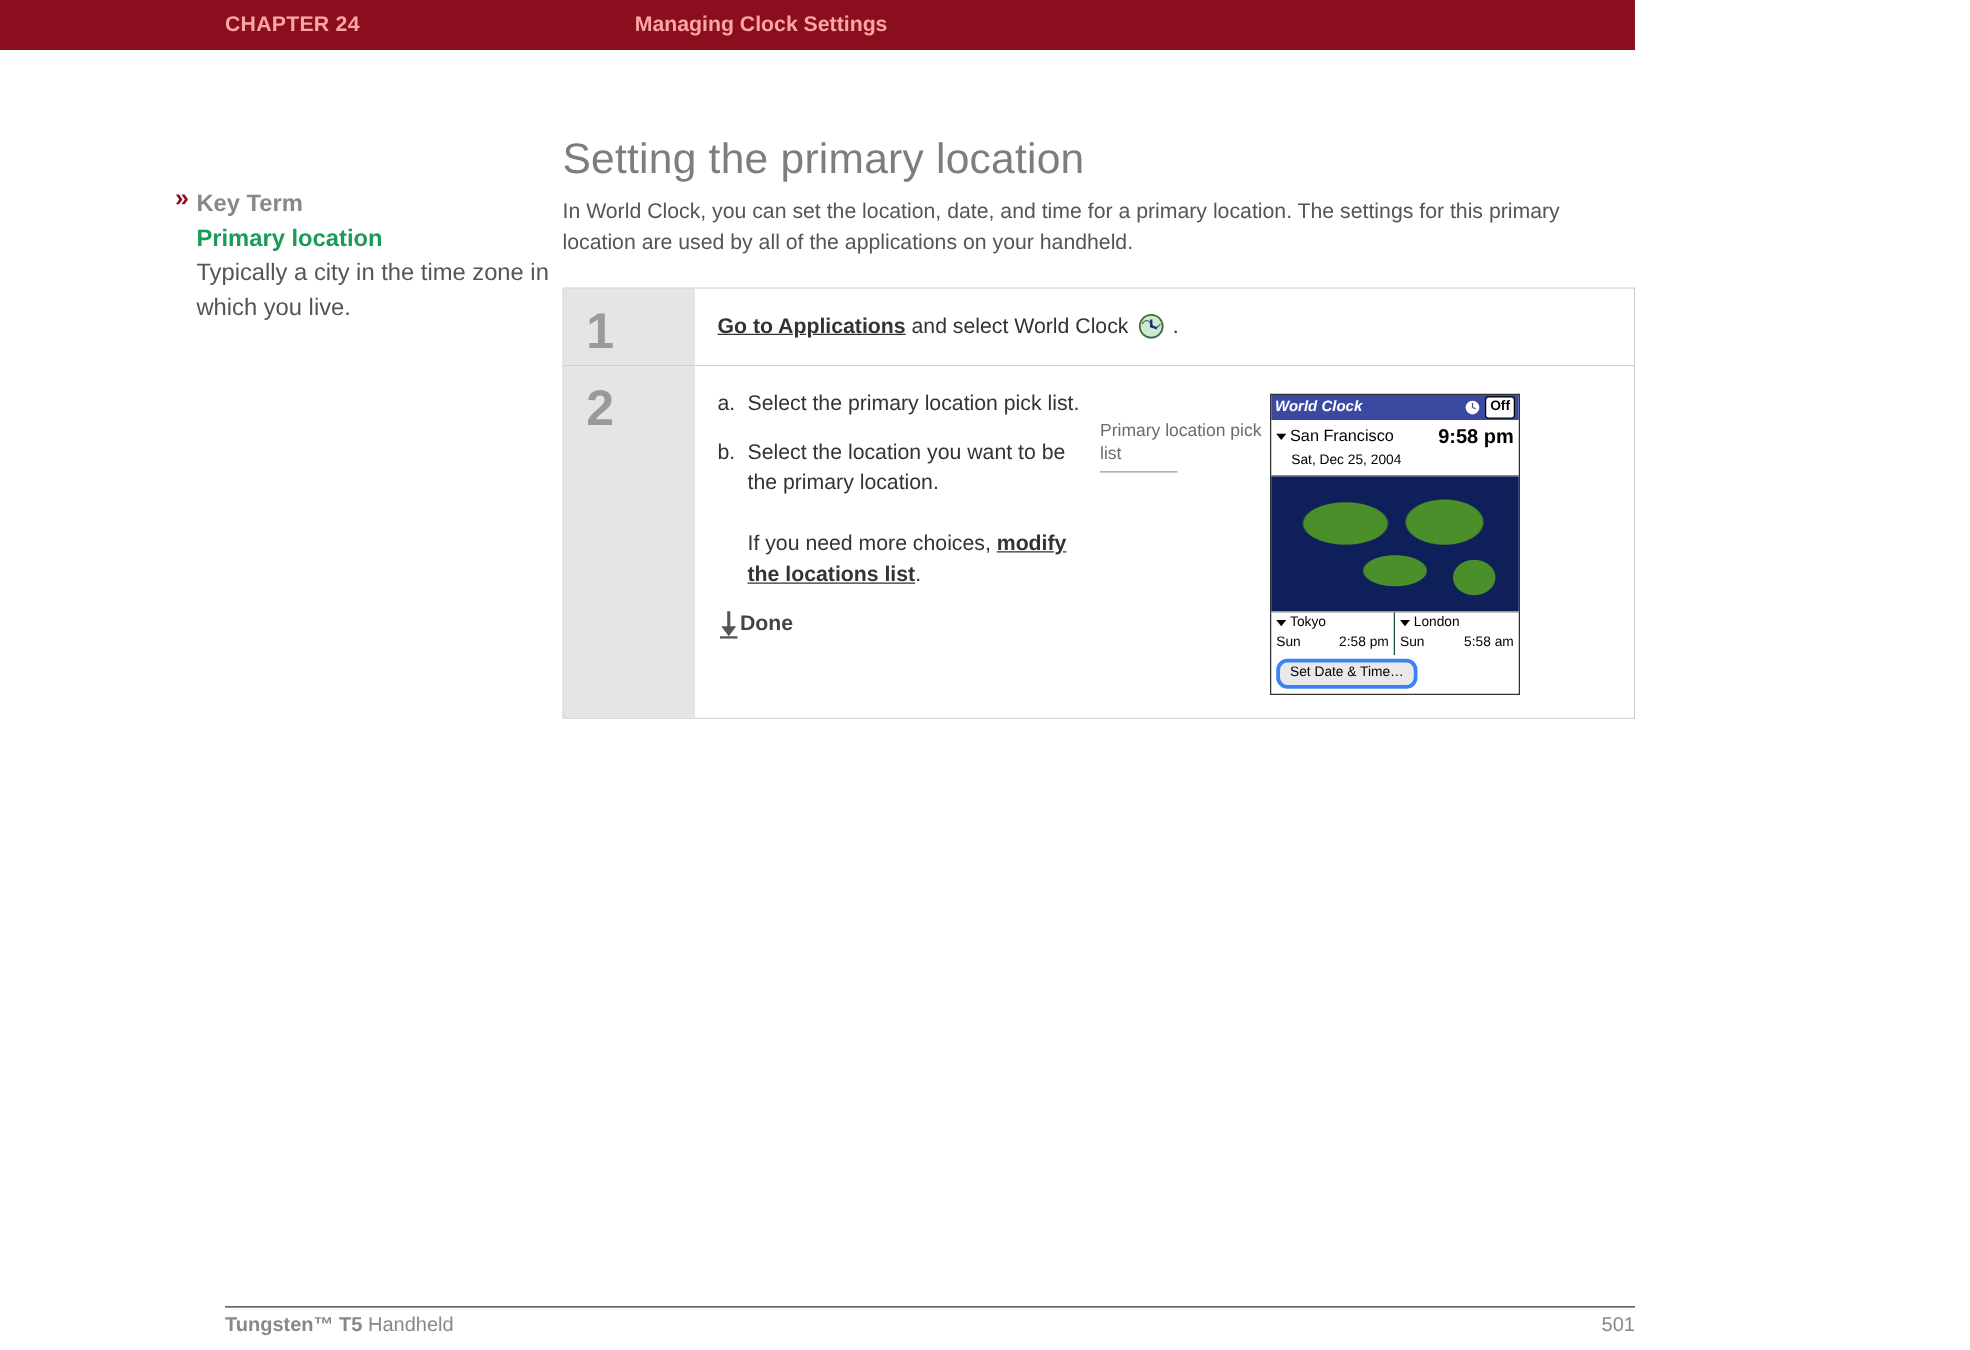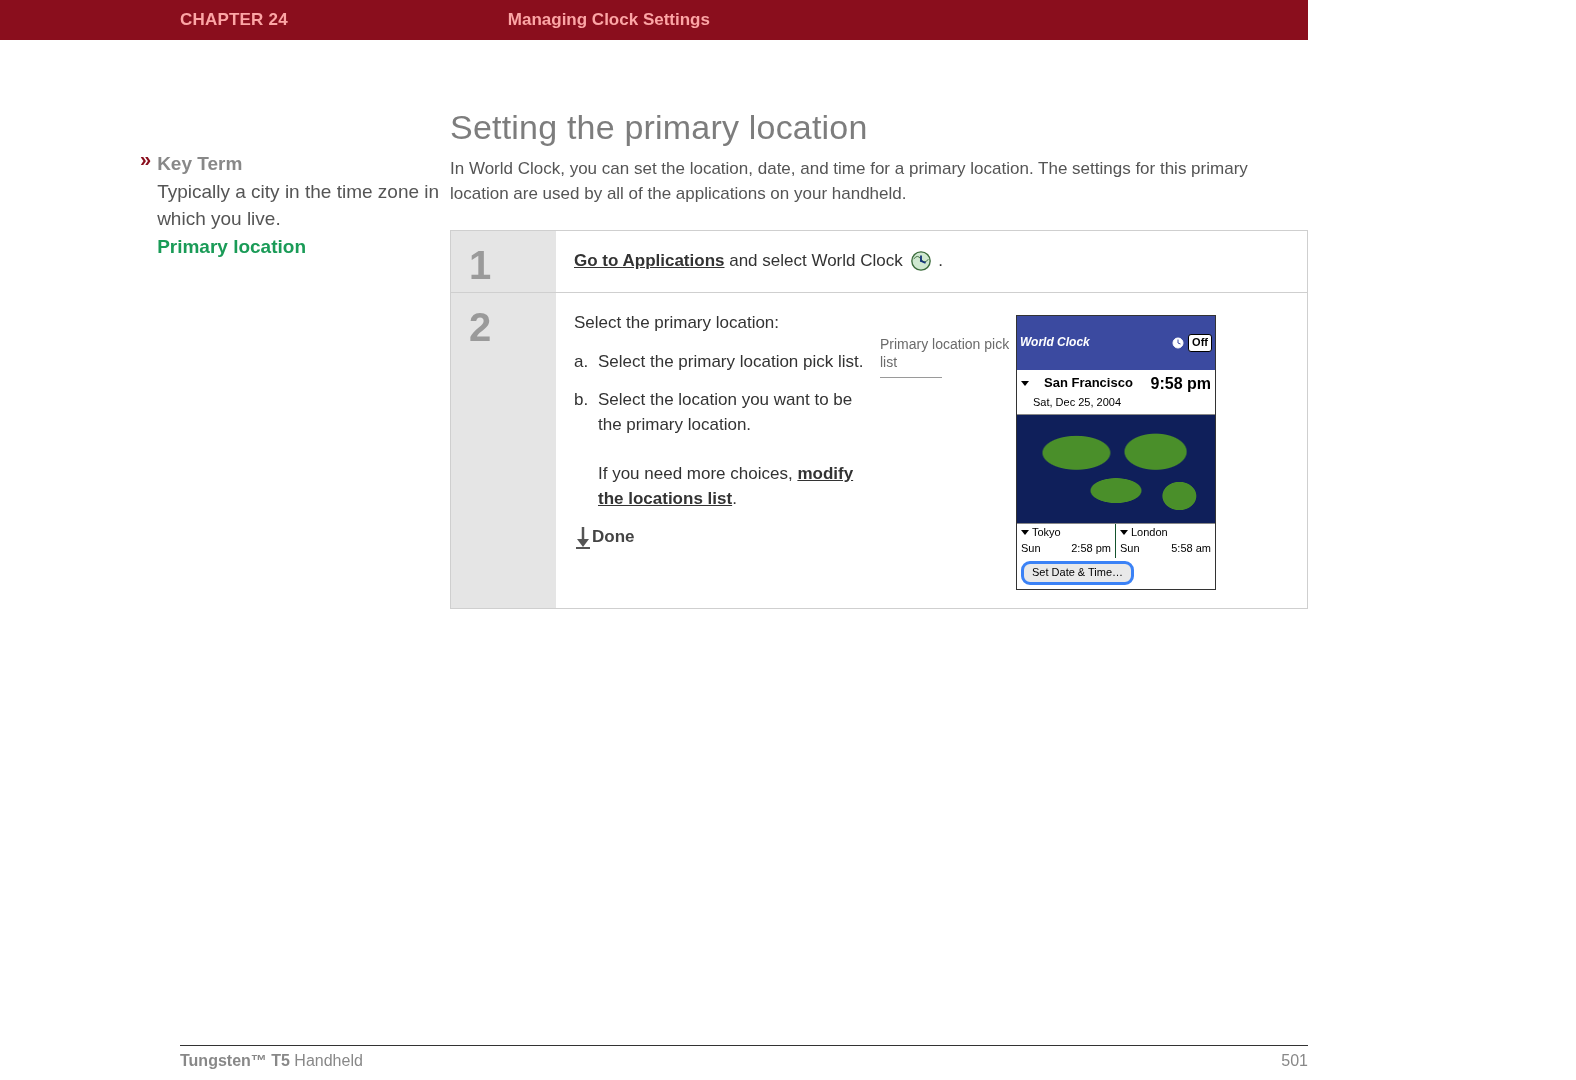--- a/index.html
+++ b/index.html
@@ -185,39 +185,39 @@
     color:#000;
     margin-top:4px;
     align-self:flex-start;
   }
   .device-titlebar{
     background:#3b4aa0;
     color:#fff;
     display:flex;
     align-items:center;
     justify-content:space-between;
-    padding:18px 3px;
+    padding:1px 3px;
     font-size:12px;
   }
   .device-titlebar .wc-title{font-weight:700;font-style:italic;}
   .device-titlebar .wc-right{display:flex;align-items:center;gap:4px;}
   .wc-off-badge{
     display:inline-flex;align-items:center;justify-content:center;
     font-weight:700;
     border:1px solid #000;border-radius:3px;
     background:#fff;color:#000;
     padding:0 3px;font-size:11px;
   }
   .wc-alarm{width:12px;height:12px;display:inline-flex;}
   .device-city{
     display:flex;align-items:center;justify-content:space-between;
     padding:2px 4px 0 4px;
   }
   .device-city .left{display:flex;align-items:center;gap:3px;}
-  .city-name{font-weight:700;font-size:13px;margin-left:12px;}
+  .city-name{font-weight:400;font-size:13px;}
   .city-time{font-weight:800;font-size:16px;}
   .device-date{font-size:11px;padding:0 4px 3px 16px;}
   .tri{width:0;height:0;border-top:5px solid #000;border-left:4px solid transparent;border-right:4px solid transparent;display:inline-block;}
   .device-map{
     width:100%;height:110px;
     background:
       radial-gradient(ellipse 60px 30px at 30% 35%, #4a8f2a 55%, transparent 58%),
       radial-gradient(ellipse 55px 32px at 70% 34%, #4a8f2a 55%, transparent 58%),
       radial-gradient(ellipse 45px 22px at 50% 70%, #4a8f2a 55%, transparent 58%),
       radial-gradient(ellipse 30px 25px at 82% 75%, #4a8f2a 55%, transparent 58%),
@@ -276,24 +276,24 @@
 
   <div class="content">
 
     <aside class="sidebar">
       <div class="key-term-block">
         <span class="key-term-chevron">»</span>
         <div class="key-term-body">
           <div>
             <span class="key-term-heading">Key Term</span>
           </div>
-          <div>Typically a city in the time zone in which you live.</div>
           <div>
             <span class="key-term-name">Primary location</span>
           </div>
+          <div>Typically a city in the time zone in which you live.</div>
         </div>
       </div>
     </aside>
 
     <main class="main">
       <h1 class="section-title">Setting the primary location</h1>
       <p class="section-intro">In World Clock, you can set the location, date, and time for a primary location. The settings for this primary location are used by all of the applications on your handheld.</p>
 
       <div class="steps">
 
@@ -315,21 +315,20 @@
         </div>
 
         <div class="step">
           <div class="step-num-cell">
             <div class="step-num">2</div>
           </div>
           <div class="step-body">
             <div class="step2-layout">
 
               <div class="step2-text">
-                <p>Select the primary location:</p>
                 <ul class="sub-list">
                   <li>
                     <span class="marker">a.</span>
                     <span>Select the primary location pick list.</span>
                   </li>
                   <li>
                     <span class="marker">b.</span>
                     <span>
                       <span>Select the location you want to be the primary location.</span>
                       <br><br>

